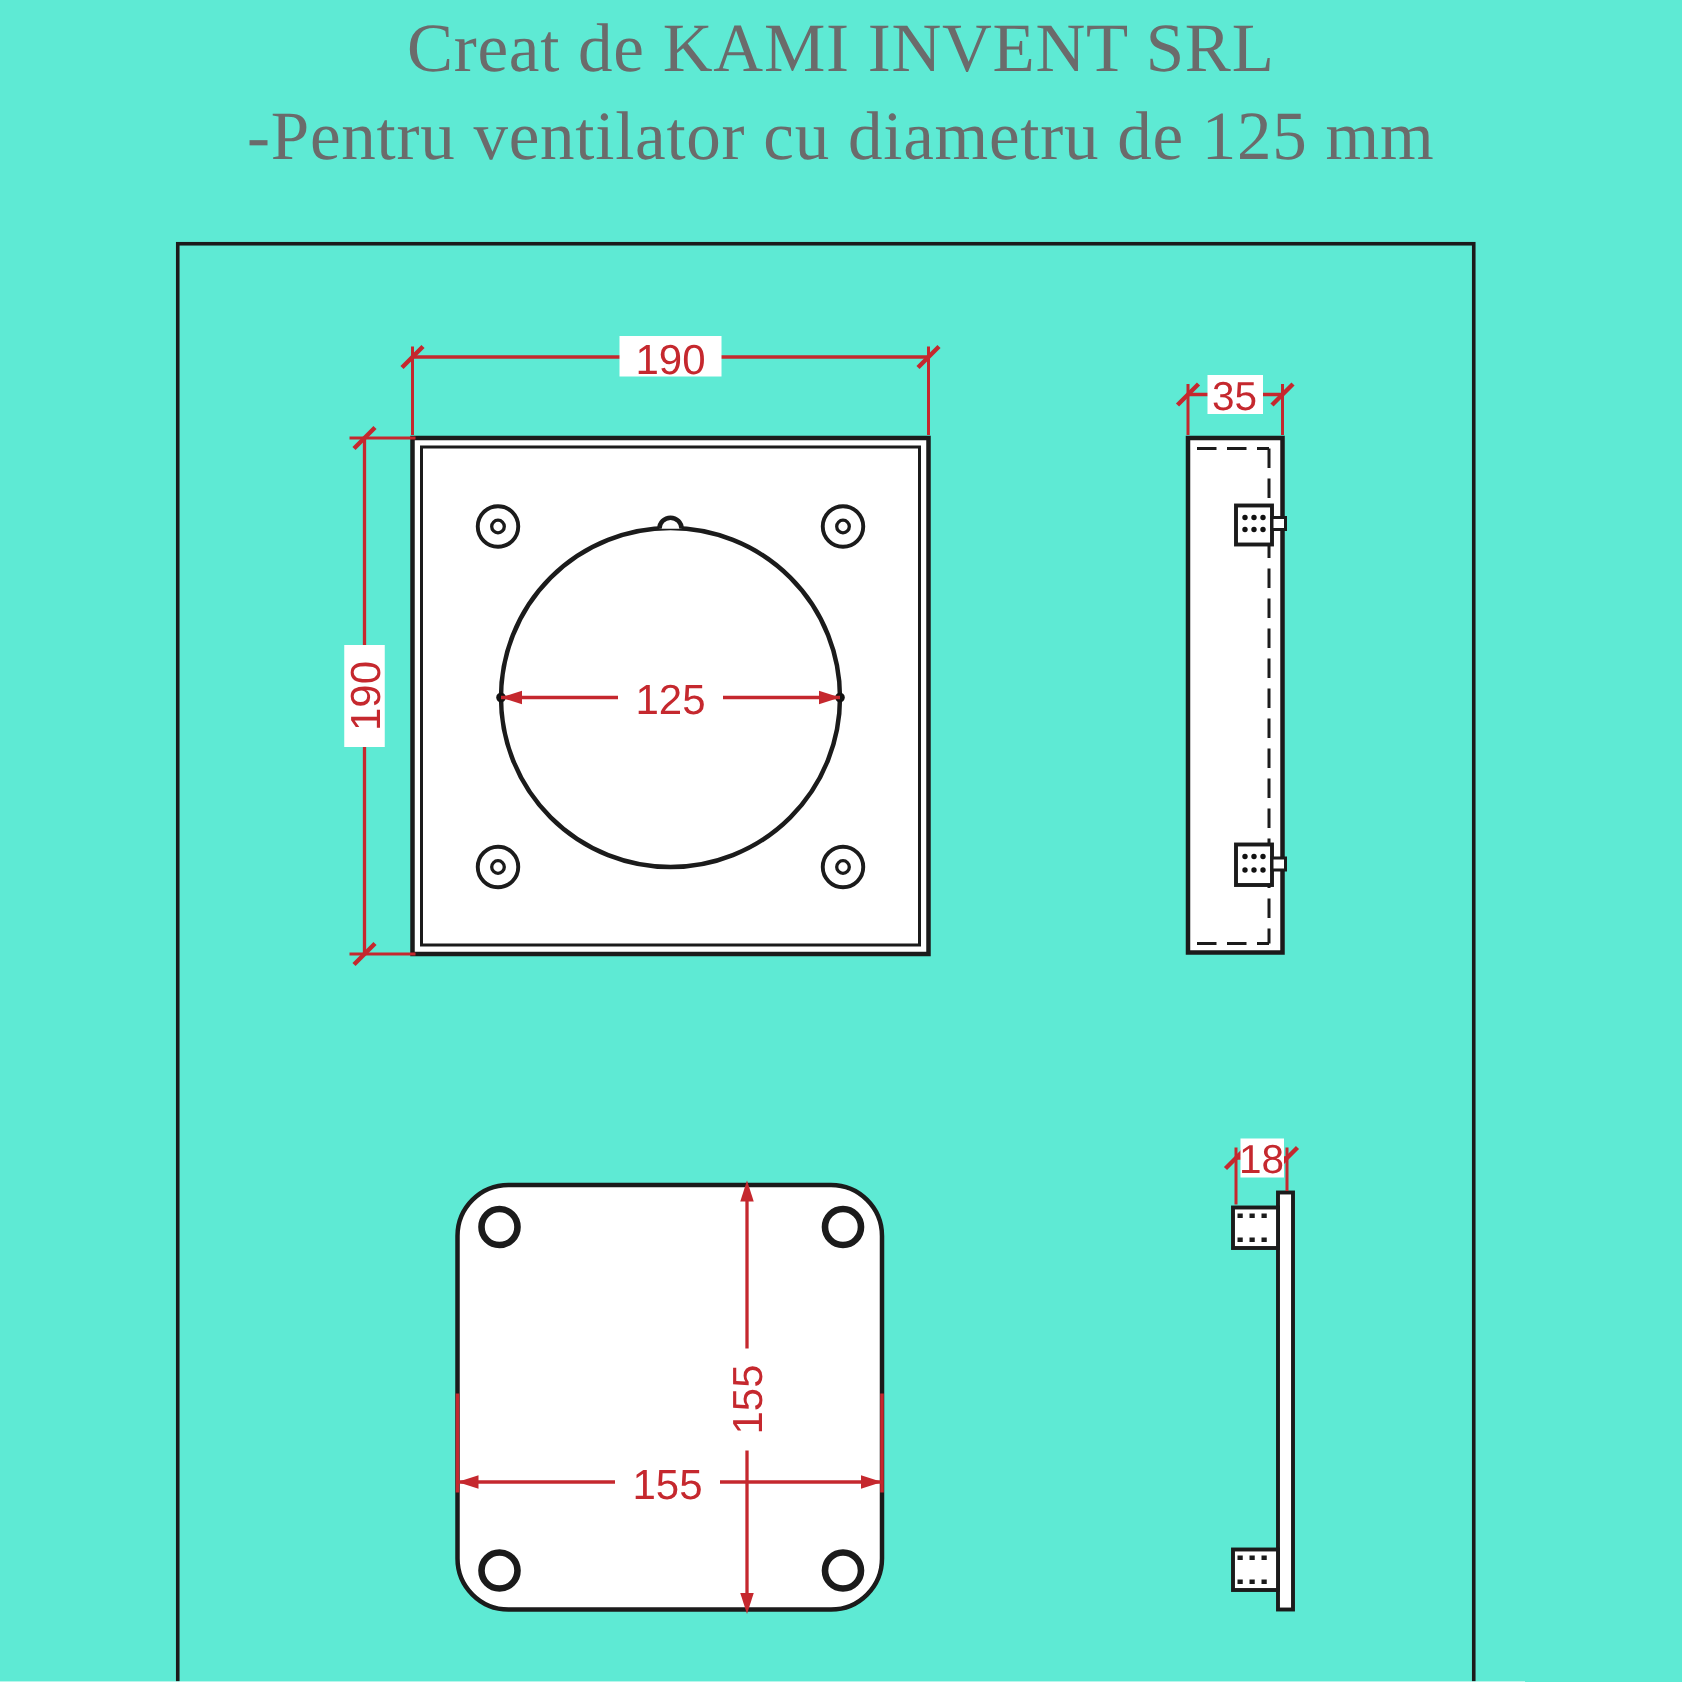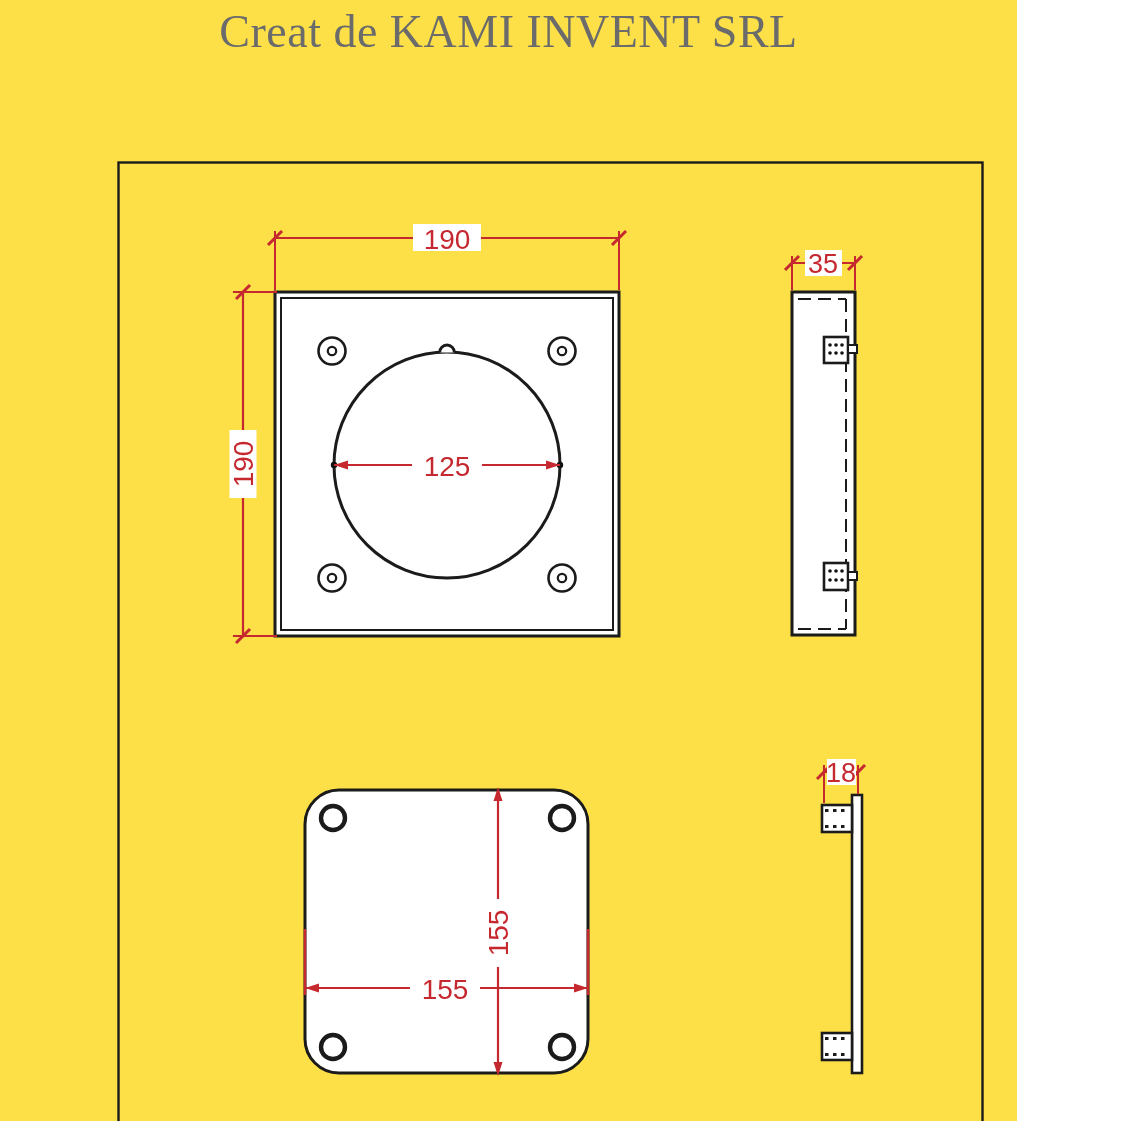--- a/index.html
+++ b/index.html
@@ -1,30 +1,31 @@
 <!DOCTYPE html>
 <html><head>
 <meta charset="utf-8">
 <style>
   html,body{margin:0;padding:0;background:#ffffff;}
-  .canvas{position:relative;width:1017px;height:1121px;background:#fde047;overflow:hidden;
+  .canvas{position:relative;width:1121px;height:1121px;background:#5eead4;overflow:hidden;
           font-family:"Liberation Serif", serif;}
   .title-block{position:absolute;left:0;top:2px;width:100%;text-align:center;
                color:#6b6b6b;font-size:46px;line-height:59px;letter-spacing:0.5px;}
   .drawing-svg{position:absolute;left:0;top:0;}
   .dim-text{font-family:"Liberation Sans", sans-serif;font-size:28px;}
   .dim-text-sm{font-family:"Liberation Sans", sans-serif;font-size:27px;}
 </style>
 </head>
 <body>
 
 <div class="canvas">
 
   <div class="title-block">
     <div>Creat de KAMI INVENT SRL</div>
+    <div>-Pentru ventilator cu diametru de 125 mm</div>
   </div>
 
   <svg class="drawing-svg" width="1121" height="1121" viewBox="0 0 1121 1121">
 
     <rect x="118.5" y="162.5" width="864" height="975" fill="none" stroke="#1b1b1b" stroke-width="2.4"></rect>
 
     <g stroke="#1b1b1b" fill="#ffffff">
       <rect x="275" y="292" width="344" height="344" stroke-width="3"></rect>
       <rect x="281" y="298" width="332" height="332" fill="none" stroke-width="2"></rect>
       <circle cx="447" cy="465" r="113" stroke-width="3"></circle>

